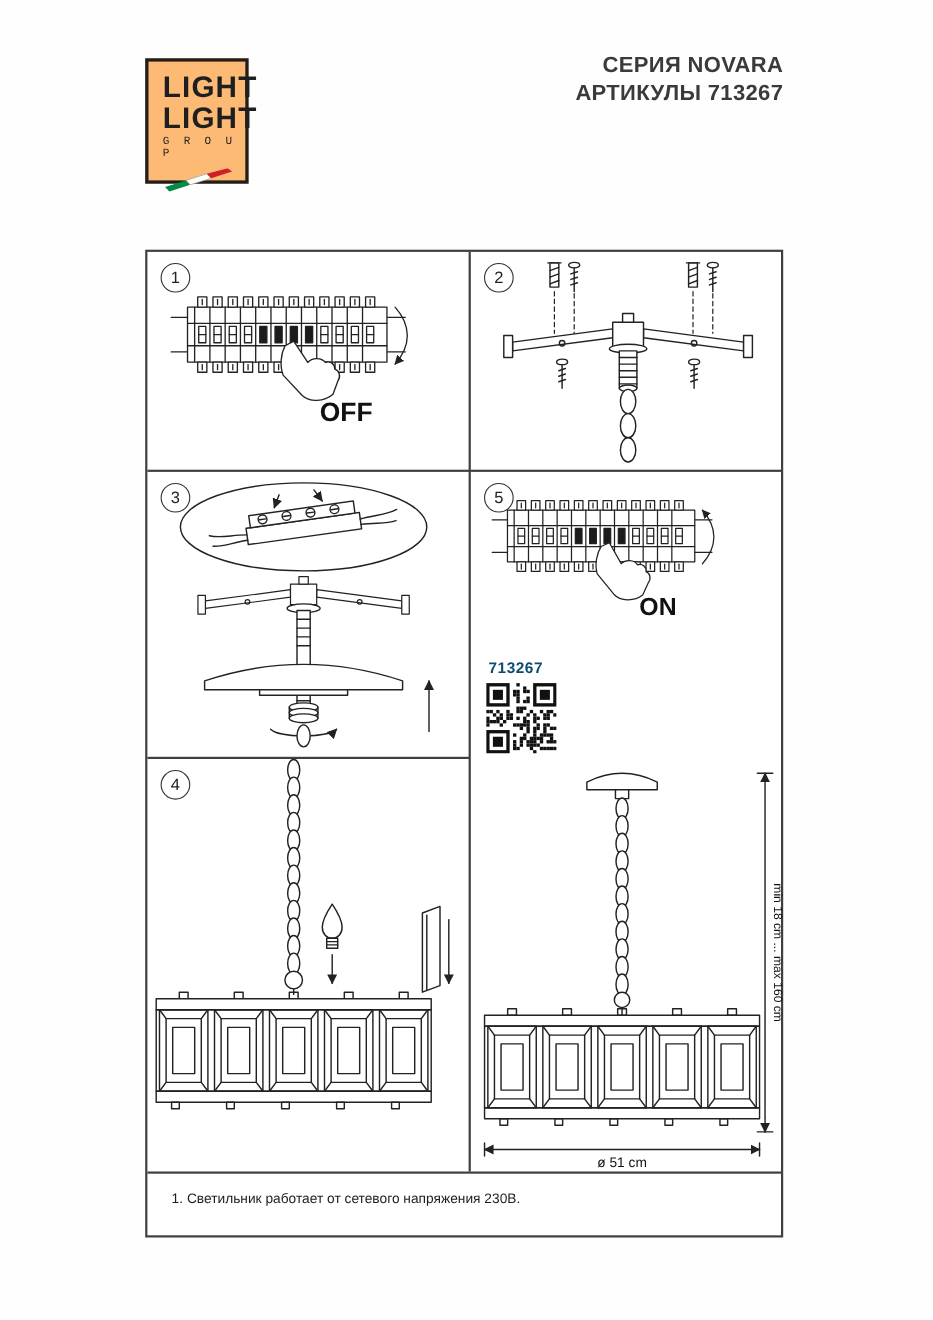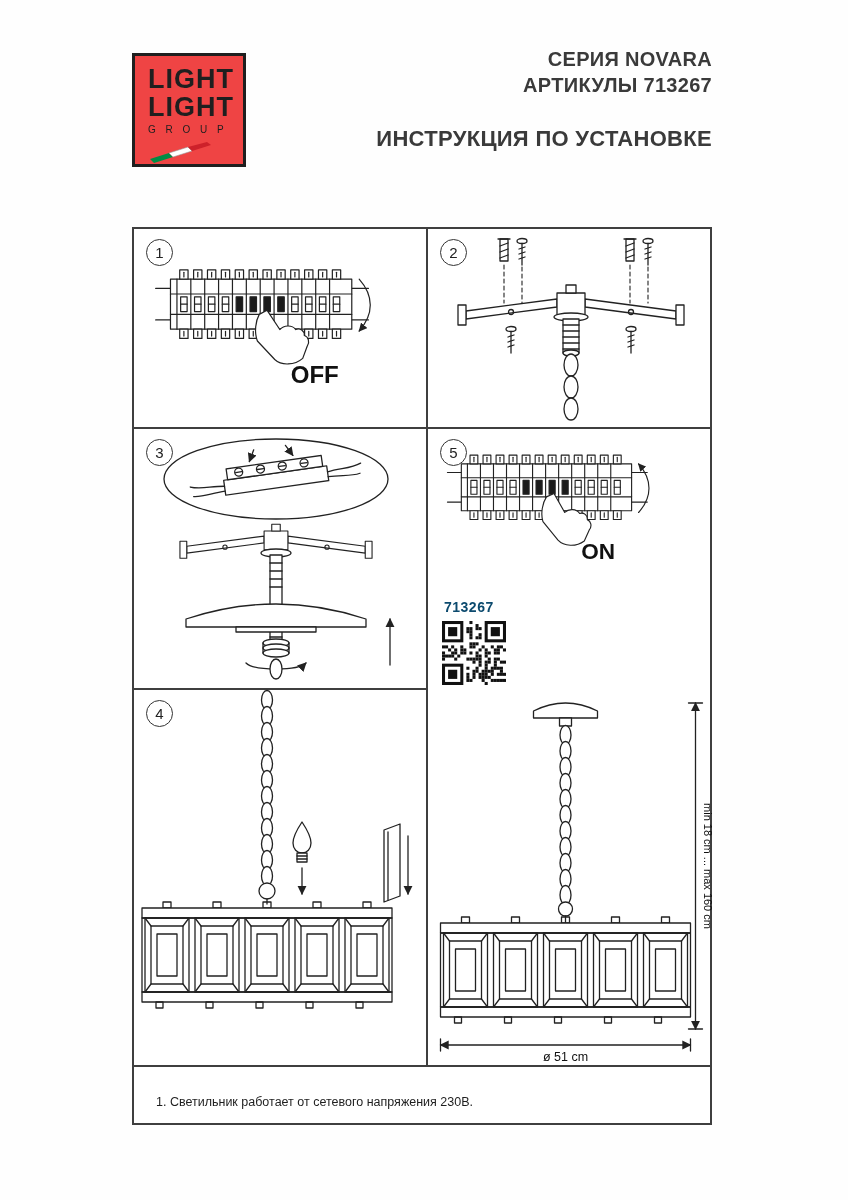--- a/index.html
+++ b/index.html
@@ -1,23 +1,23 @@
 <!DOCTYPE html>
 <html><head>
 <meta charset="utf-8">
 <style>
   * { margin:0; padding:0; box-sizing:border-box; }
   html,body { width:848px; height:1200px; }
   body { background:#ffffff; font-family:"Liberation Sans", sans-serif; color:#2b2b2b; position:relative; }
   .page { position:absolute; inset:0; background:#fefefe; }
 
   
-  .logo-box { position:absolute; left:132px; top:53px; width:114px; height:114px; border:3px solid #1f1f1f; background:#ef4444; padding:10px 0 0 13px; }
+  .logo-box { position:absolute; left:132px; top:53px; width:94px; height:114px; border:3px solid #1f1f1f; background:#fdba74; padding:10px 0 0 13px; }
   .logo-l1,.logo-l2 { font-size:27px; font-weight:bold; letter-spacing:1px; line-height:1.02; color:#1f1f1f; }
-  .logo-l3 { font-size:10px; letter-spacing:3.5px; margin-top:3px; color:#1f1f1f; }
+  .logo-l3 { font-size:10px; letter-spacing:3.5px; margin-top:3px; color:#1f1f1f;font-family:Liberation Mono, monospace; }
   .logo-flag { margin-top:7px; display:block; }
   .head-text { position:absolute; top:46px; right:136px; text-align:right; color:#3a3a3a; }
   .head-series { font-size:20px; font-weight:bold; line-height:1.32; letter-spacing:0.3px; }
   .head-gap { height:25px; }
   .head-title { font-size:22px; font-weight:bold; line-height:1.32; letter-spacing:0.3px; }
 
   
   .grid { position:absolute; left:132px; top:227px; width:580px; height:898px; border:2px solid #3f3f3f; background:#fff; }
   .vline  { position:absolute; left:292px; top:0; width:2px; height:836px; background:#3f3f3f; }
   .hline1 { position:absolute; left:0; top:198px; width:100%; height:2px; background:#3f3f3f; }
@@ -27,21 +27,21 @@
   .panel { position:absolute; }
   .p1 { left:0; top:0; width:292px; height:198px; }
   .p2 { left:294px; top:0; width:286px; height:198px; }
   .p3 { left:0; top:200px; width:292px; height:259px; }
   .p4 { left:0; top:461px; width:292px; height:375px; }
   .pR { left:294px; top:200px; width:286px; height:636px; }
 
   .stepnum { position:absolute; left:12px; top:10px; width:27px; height:27px; border:1.6px solid #333;
              border-radius:50%; text-align:center; line-height:25px; font-size:15px; color:#222; background:#fff; z-index:3; }
 
-  .notes { position:absolute; left:0; top:838px; width:100%; height:60px; padding:24px 8px 0 22px; font-size:12.5px; line-height:1.8; color:#1e1e1e; }
+  .notes { position:absolute; left:0; top:838px; width:100%; height:60px; padding:12px 8px 0 22px; font-size:12.5px; line-height:1.8; color:#1e1e1e; }
 
   svg.d { position:absolute; overflow:visible; }
   .ink { stroke:#222; fill:none; stroke-width:1.3; stroke-linecap:round; stroke-linejoin:round; }
   .ink text { stroke:none; fill:#111; }
   .dash { stroke-dasharray:4 3; stroke-width:1.1; }
   .arr  { marker-end:url(#mA); }
   .darr { marker-start:url(#mA); marker-end:url(#mA); }
   .biglabel { font-size:26px; font-weight:bold; }
   .dim { font-size:11px; }
   .dim2 { font-size:12.5px; }
@@ -187,21 +187,20 @@
       <polygon points="2,17 21,11 25,15 6,21" fill="#008C45"></polygon>
       <polygon points="21,11 40,5 44,9 25,15" fill="#ffffff" stroke="#999999" stroke-width="0.6"></polygon>
       <polygon points="40,5 59,0 63,3 44,9" fill="#CD212A"></polygon>
     </svg>
   </div>
 
   <div class="head-text">
     <div class="head-series">СЕРИЯ NOVARA</div>
     <div class="head-series">АРТИКУЛЫ 713267</div>
     <div class="head-gap"></div>
-    <div class="head-title">ИНСТРУКЦИЯ ПО УСТАНОВКЕ</div>
   </div>
 
   <div class="grid">
     <div class="vline"></div>
     <div class="hline1"></div>
     <div class="hline2"></div>
     <div class="hline3"></div>
 
     <div class="panel p1">
       <div class="stepnum">1</div>

